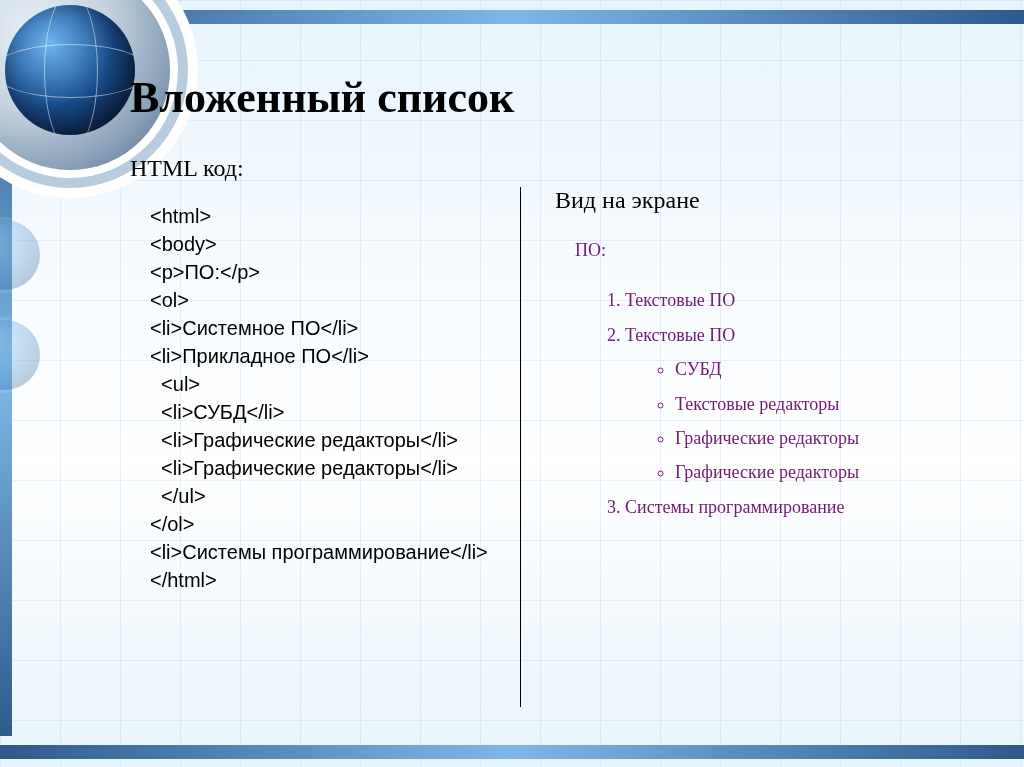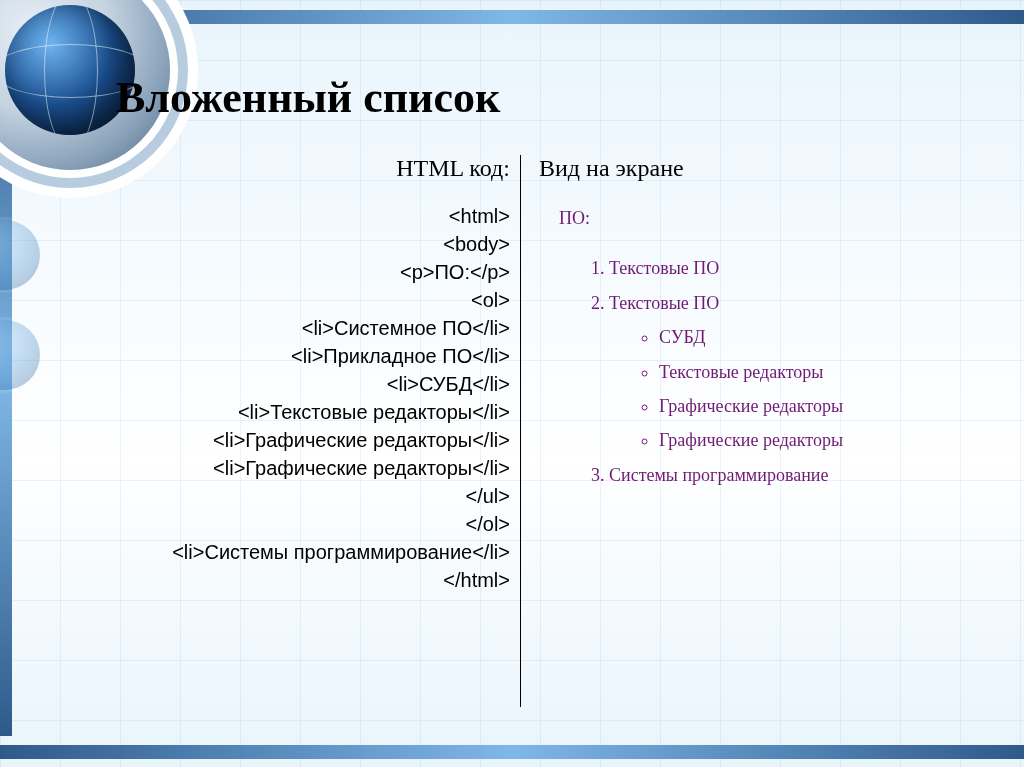--- a/index.html
+++ b/index.html
@@ -85,45 +85,45 @@
   .bottom-bar {
     position: absolute;
     bottom: 8px;
     left: 0; right: 0;
     height: 14px;
     background: linear-gradient(90deg, #2e5a8a 0%, #7fb7e6 50%, #2e5a8a 100%);
   }
   .slide-title {
     position: absolute;
     top: 72px;
-    left: 116px;
+    left: 130px;
     font-size: 44px;
     color: #000;
   }
   .content {
     position: absolute;
     top: 155px;
     left: 130px;
     right: 60px;
     bottom: 60px;
     display: flex;
   }
   .col {
     position: relative;
   }
   .col-left {
     width: 390px;
     padding-right: 10px;
-    text-align: right;
   }
   .col-right {
     flex: 1;
-    padding-left: 18px;
+    padding-left: 34px;
     border-left: 1px solid #000;
     margin-left: 0;
+    margin-top: 32px;
   }
   .col-header {
     font-size: 24px;
     color: #000;
     margin-bottom: 20px;
     font-family: "Times New Roman", serif;
   }
   .code-block {
     font-size: 20px;
     line-height: 1.4;
@@ -174,22 +174,22 @@
 <div class="content">
   <div class="col col-left">
     <div class="col-header">HTML код:</div>
     <div class="code-block">
       <div class="code-line">&lt;html&gt;</div>
       <div class="code-line">&lt;body&gt;</div>
       <div class="code-line">&lt;p&gt;ПО:&lt;/p&gt;</div>
       <div class="code-line">&lt;ol&gt;</div>
       <div class="code-line">&lt;li&gt;Системное ПО&lt;/li&gt;</div>
       <div class="code-line">&lt;li&gt;Прикладное ПО&lt;/li&gt;</div>
+      <div class="code-line">  &lt;ul&gt;</div>
       <div class="code-line">  &lt;li&gt;СУБД&lt;/li&gt;</div>
-      <div class="code-line">  &lt;li&gt;Текстовые редакторы&lt;/li&gt;</div>
       <div class="code-line">  &lt;li&gt;Графические редакторы&lt;/li&gt;</div>
       <div class="code-line">  &lt;li&gt;Графические редакторы&lt;/li&gt;</div>
       <div class="code-line">  &lt;/ul&gt;</div>
       <div class="code-line">&lt;/ol&gt;</div>
       <div class="code-line">&lt;li&gt;Системы программирование&lt;/li&gt;</div>
       <div class="code-line">&lt;/html&gt;</div>
     </div>
   </div>
 
   <div class="col col-right">

